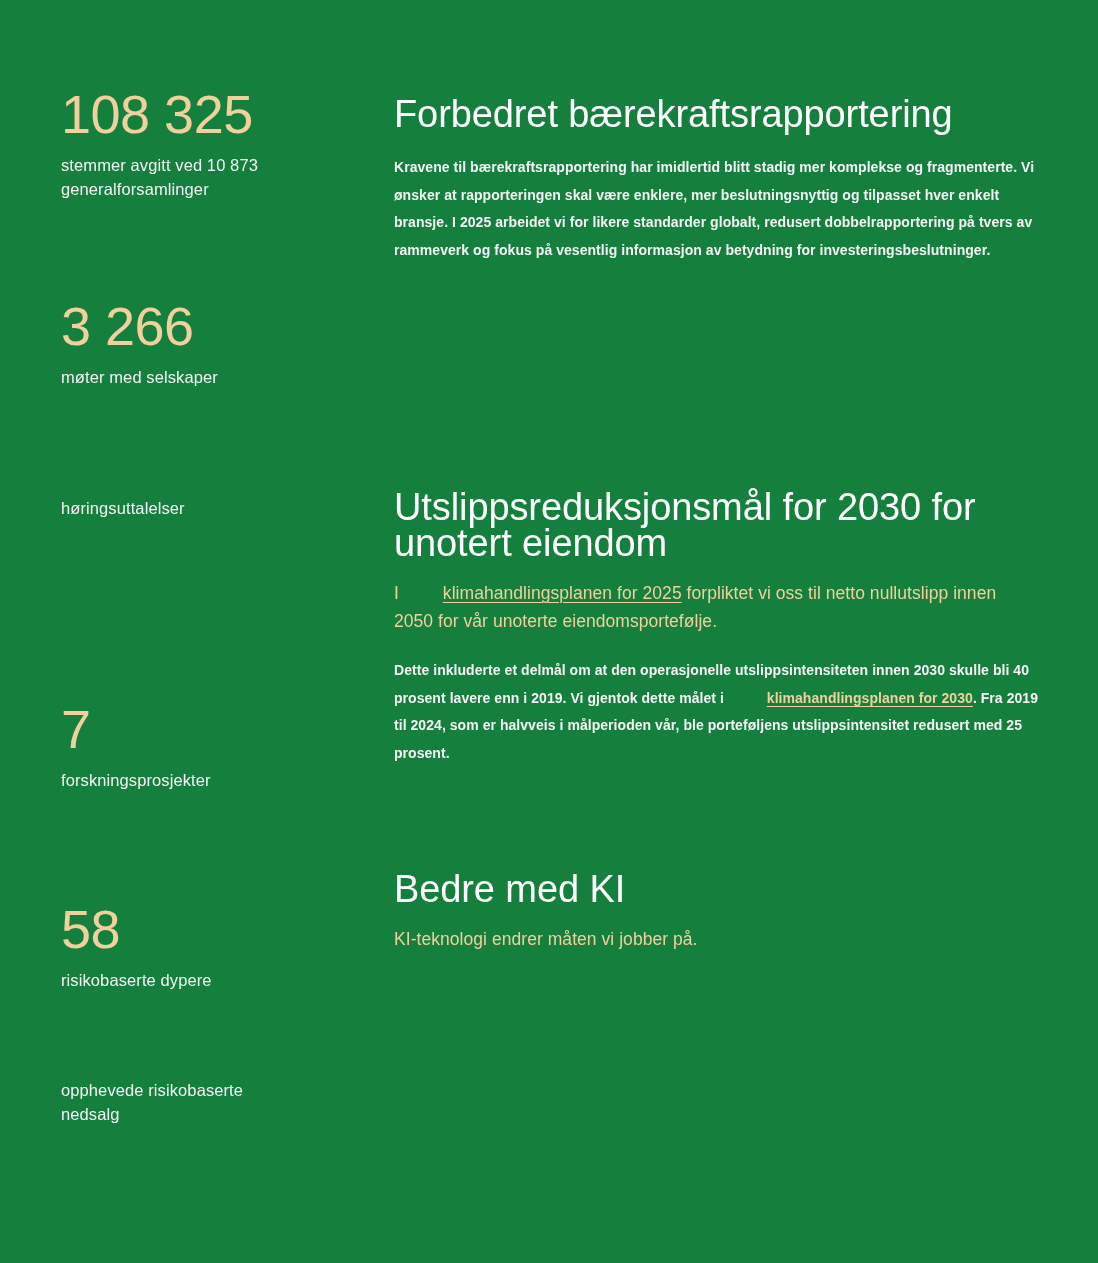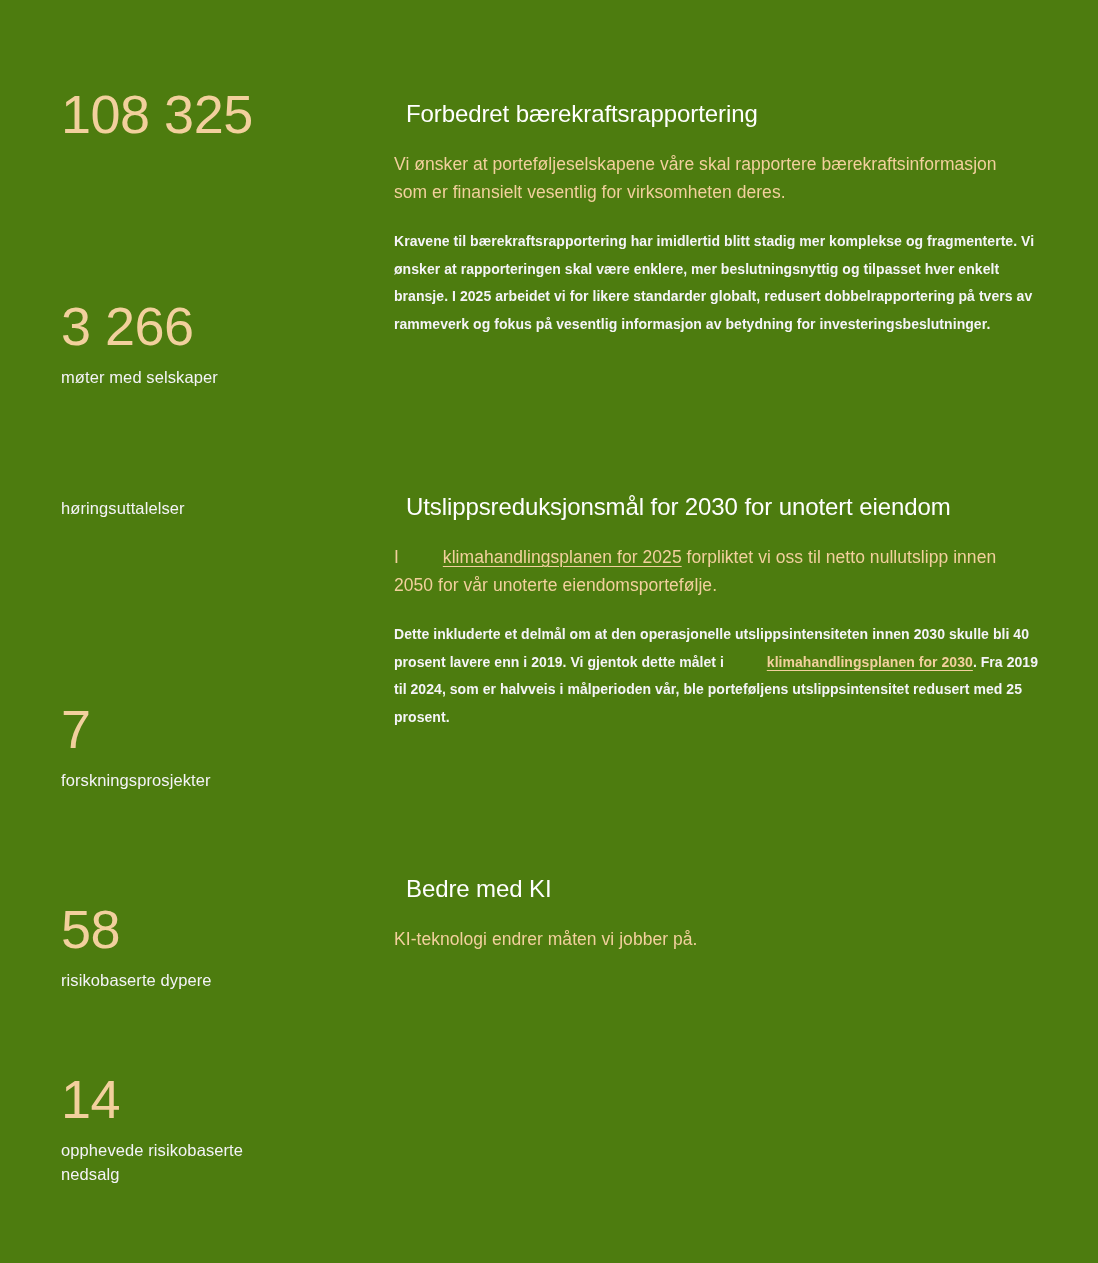--- a/index.html
+++ b/index.html
@@ -12,21 +12,21 @@
     height: 1263px;
     background: #0d0538;
     font-family: "Liberation Sans", sans-serif;
     overflow: hidden;
     position: relative;
   }
   #page {
     position: relative;
     width: 1098px;
     height: 1263px;
-    background: #4d7c0f;
+    background: #15803d;
   }
 
   
   .stats-col {
     position: absolute;
     left: 61px;
     top: 84px;
     width: 300px;
   }
   .stat-block {
@@ -59,25 +59,25 @@
     top: 0;
     width: 650px;
   }
   .section {
     position: absolute;
     left: 0;
     width: 650px;
   }
   .section-heading {
     color: #ffffff;
-    font-size: 24px;
+    font-size: 38px;
     line-height: 36px;
     font-weight: 500;
     letter-spacing: -0.1px;
-    margin: 0 0 19px 12px;
+    margin: 0 0 19px 0;
     max-width: 620px;
   }
   .lead {
     color: #f2d09d;
     font-size: 17.5px;
     line-height: 27.5px;
     font-weight: 400;
     margin: 0;
     letter-spacing: 0.05px;
     max-width: 640px;
@@ -108,46 +108,45 @@
   }
 </style>
 </head>
 <body>
 
 <div id="page">
 
   <div class="stats-col">
       <div class="stat-block" style="top: 0px;">
         <div class="stat-value">108 325</div>
+        <div class="stat-label">stemmer avgitt ved 10 873 generalforsamlinger</div>
       </div>
       <div class="stat-block" style="top: 212px;">
         <div class="stat-value">3 266</div>
         <div class="stat-label">møter med selskaper</div>
       </div>
       <div class="stat-block" style="top: 403px;">
         <div class="stat-label">høringsuttalelser</div>
       </div>
       <div class="stat-block" style="top: 615px;">
         <div class="stat-value">7</div>
         <div class="stat-label">forskningsprosjekter</div>
       </div>
       <div class="stat-block" style="top: 815px;">
         <div class="stat-value">58</div>
         <div class="stat-label">risikobaserte dypere</div>
       </div>
       <div class="stat-block" style="top: 985px;">
-        <div class="stat-value">14</div>
         <div class="stat-label">opphevede risikobaserte nedsalg</div>
       </div>
     </div>
 
   <div class="content-col">
       <div class="section" style="top: 96px;">
         <h2 class="section-heading">Forbedret bærekraftsrapportering</h2>
-        <p class="lead"><span>Vi ønsker at porteføljeselskapene våre skal rapportere bærekraftsinformasjon som er finansielt vesentlig for virksomheten deres.</span></p>
         <p class="body-par"><span>Kravene til bærekraftsrapportering har imidlertid blitt stadig mer komplekse og fragmenterte. Vi ønsker at rapporteringen skal være enklere, mer beslutningsnyttig og tilpasset hver enkelt bransje. I 2025 arbeidet vi for likere standarder globalt, redusert dobbelrapportering på tvers av rammeverk og fokus på vesentlig informasjon av betydning for investeringsbeslutninger.</span></p>
       </div>
       <div class="section" style="top: 489px;">
         <h2 class="section-heading">Utslippsreduksjonsmål for 2030 for unotert eiendom</h2>
         <p class="lead"><span>I </span><span class="inline-link">klimahandlingsplanen for 2025</span><span> forpliktet vi oss til netto nullutslipp innen 2050 for vår unoterte eiendomsportefølje.</span></p>
         <p class="body-par"><span>Dette inkluderte et delmål om at den operasjonelle utslippsintensiteten innen 2030 skulle bli 40 prosent lavere enn i 2019. Vi gjentok dette målet i </span><span class="inline-link">klimahandlingsplanen for 2030</span><span>. Fra 2019 til 2024, som er halvveis i målperioden vår, ble porteføljens utslippsintensitet redusert med 25 prosent.</span></p>
       </div>
       <div class="section" style="top: 871px;">
         <h2 class="section-heading">Bedre med KI</h2>
         <p class="lead"><span>KI-teknologi endrer måten vi jobber på.</span></p>

